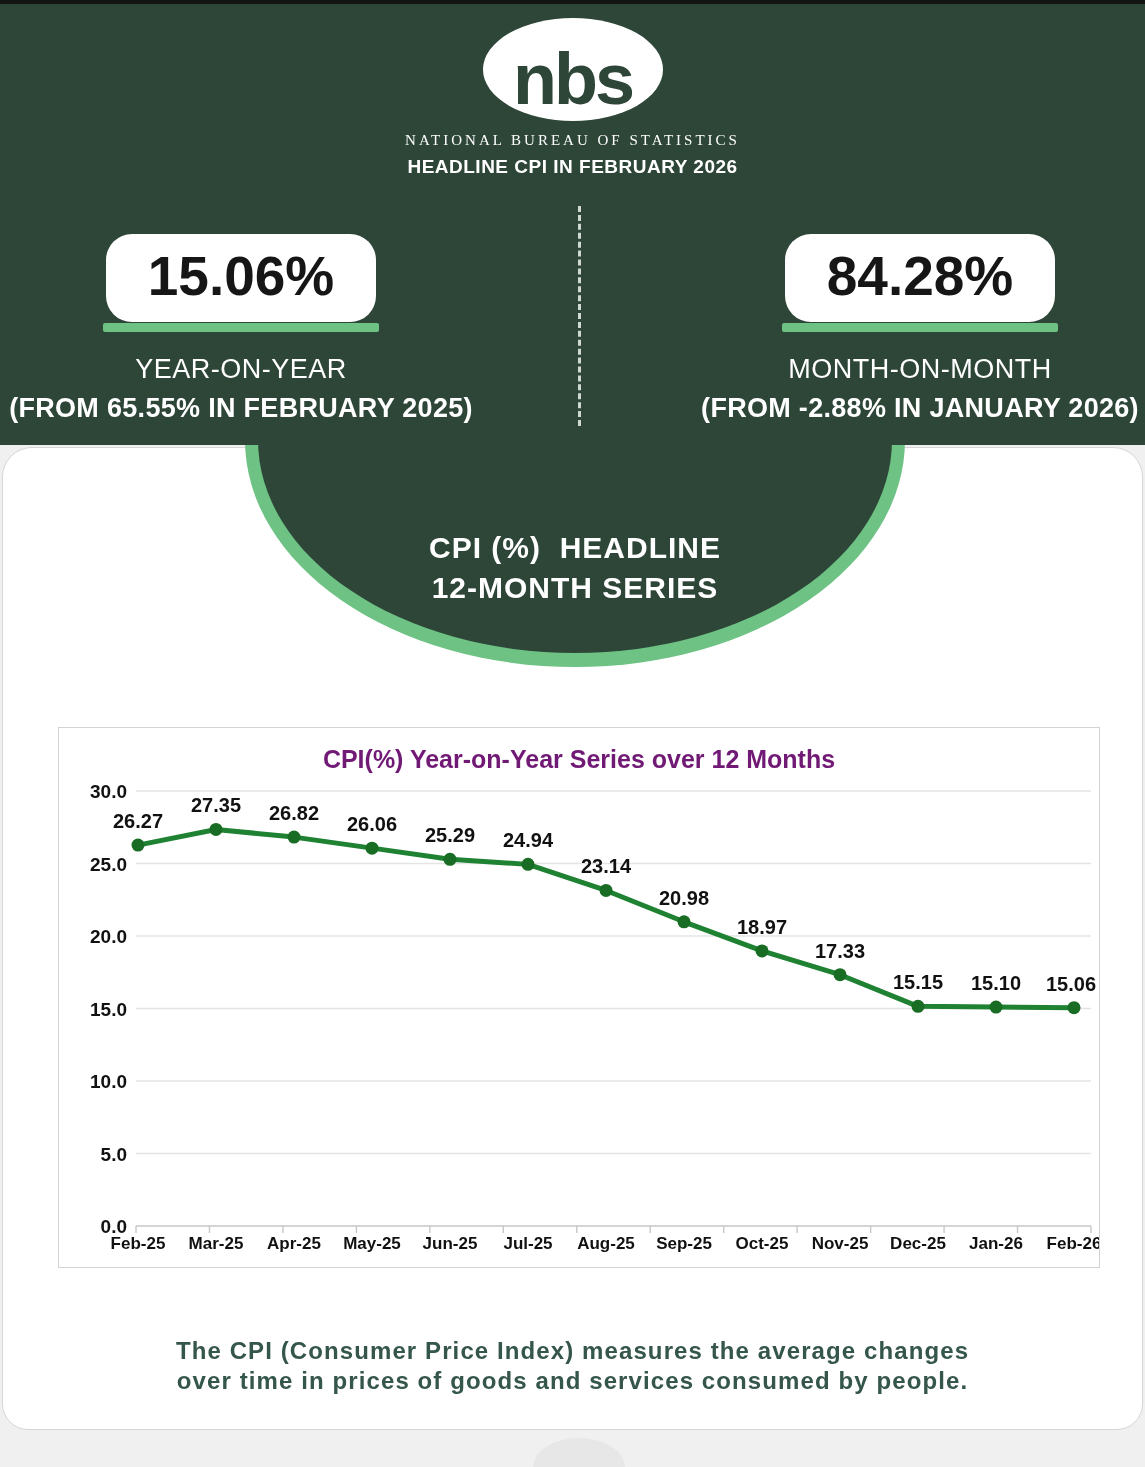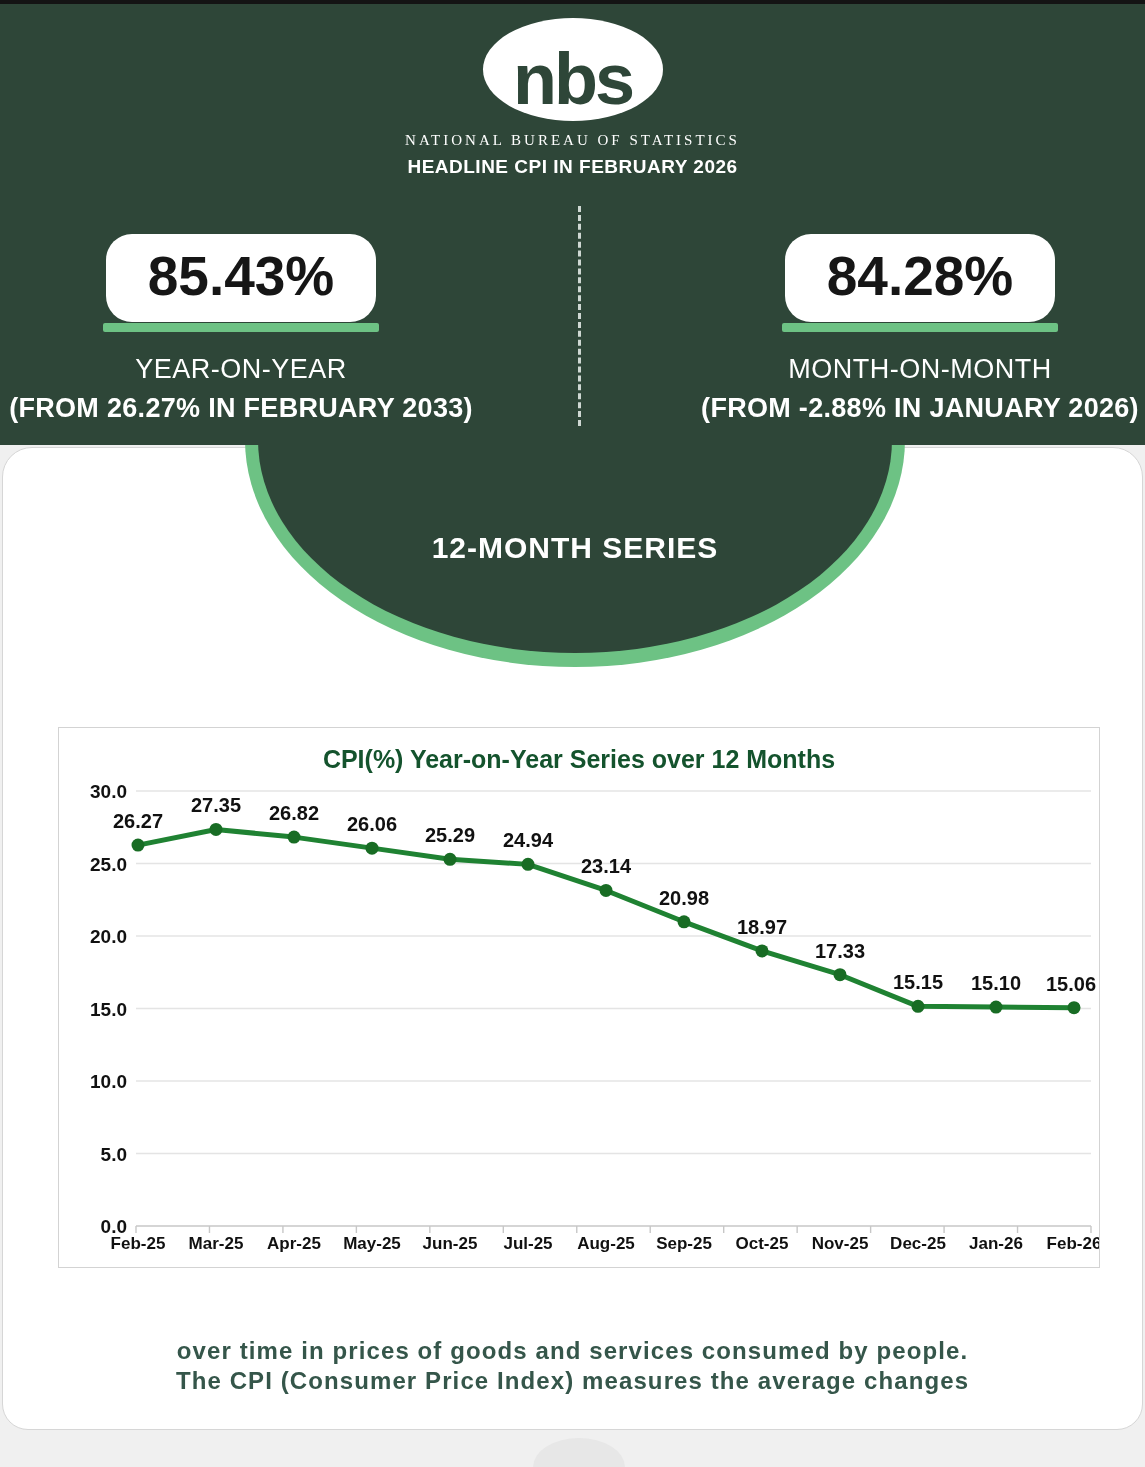--- a/index.html
+++ b/index.html
@@ -97,21 +97,21 @@
     letter-spacing:0.3px; white-space:nowrap;
   }
 
   
   .chart-card {
     position:absolute; left:58px; top:727px; width:1042px; height:541px;
     background:#ffffff; border:1.5px solid #d3d3d3; z-index:2;
   }
   .chart-title {
     margin-top:17px; text-align:center;
-    color:#14532d; font-weight:bold; font-size:25px; letter-spacing:0;
+    color:#701a75; font-weight:bold; font-size:25px; letter-spacing:0;
   }
   .chart-svg { position:absolute; left:0; top:0; width:1040px; height:538px; }
   .ytick-label { font-family:"Liberation Sans",sans-serif; font-weight:bold; font-size:19px; fill:#111111; }
   .xtick-label { font-family:"Liberation Sans",sans-serif; font-weight:bold; font-size:17px; fill:#111111; }
   .data-label  { font-family:"Liberation Sans",sans-serif; font-weight:bold; font-size:20px; fill:#111111; }
 
   
   .footer-note {
     position:absolute; left:0; top:1336px; width:1145px; z-index:2;
     text-align:center;
@@ -127,40 +127,41 @@
 </style>
 </head>
 <body>
 
 <div class="top-strip"></div>
 
 <div class="content-card"></div>
 
 <div class="banner-outer">
   <div class="banner-inner">
+    <div class="banner-line">CPI (%)  HEADLINE</div>
     <div class="banner-line">12-MONTH SERIES</div>
   </div>
 </div>
 
 <div class="header">
   <div class="logo-ellipse">
     <div class="logo-text">nbs</div>
   </div>
   <div class="logo-subtitle">NATIONAL BUREAU OF STATISTICS</div>
   <div class="headline-title">HEADLINE CPI IN FEBRUARY 2026</div>
 
   <div class="stats-divider"></div>
 
   <div class="stat-col left">
     <div class="stat-value-box">
-      <span class="stat-value">85.43%</span>
+      <span class="stat-value">15.06%</span>
     </div>
     <div class="stat-underline"></div>
     <div class="stat-label">YEAR-ON-YEAR</div>
-    <div class="stat-sub">(FROM 26.27% IN FEBRUARY 2033)</div>
+    <div class="stat-sub">(FROM 65.55% IN FEBRUARY 2025)</div>
   </div>
 
   <div class="stat-col right">
     <div class="stat-value-box">
       <span class="stat-value">84.28%</span>
     </div>
     <div class="stat-underline"></div>
     <div class="stat-label">MONTH-ON-MONTH</div>
     <div class="stat-sub">(FROM -2.88% IN JANUARY 2026)</div>
   </div>
@@ -234,17 +235,17 @@
       <circle cx="937" cy="279.05" r="6.5" fill="#186c24"></circle>
       <text x="937" y="262.05" text-anchor="middle" class="data-label">15.10</text>
       <text x="937" y="521" text-anchor="middle" class="xtick-label">Jan-26</text>
       <circle cx="1015" cy="279.63" r="6.5" fill="#186c24"></circle>
       <text x="1012" y="262.63" text-anchor="middle" class="data-label">15.06</text>
       <text x="1015" y="521" text-anchor="middle" class="xtick-label">Feb-26</text>
     </svg>
 </div>
 
 <div class="footer-note">
+  <div>The CPI (Consumer Price Index) measures the average changes</div>
   <div>over time in prices of goods and services consumed by people.</div>
-  <div>The CPI (Consumer Price Index) measures the average changes</div>
 </div>
 
 <div class="bottom-blob"></div>
 
 </body></html>

